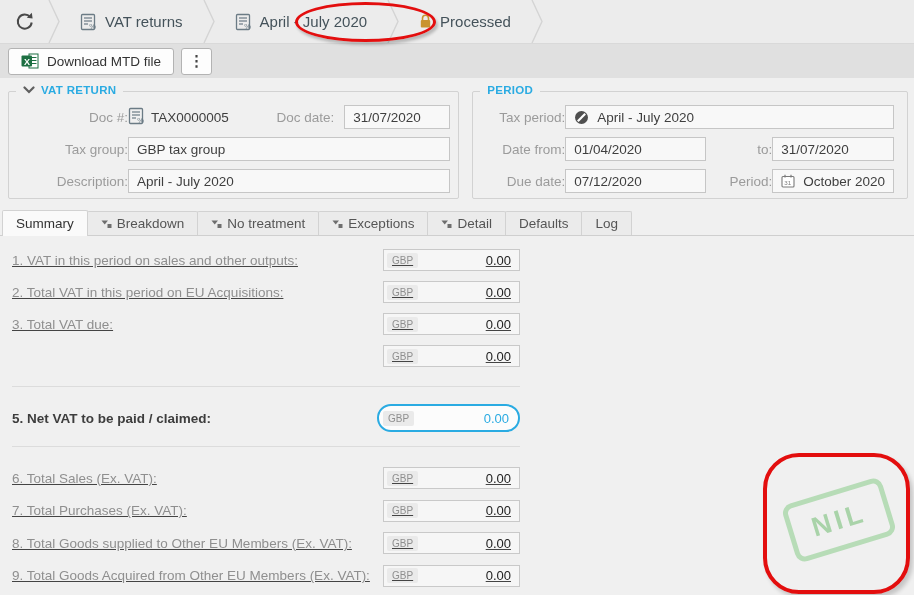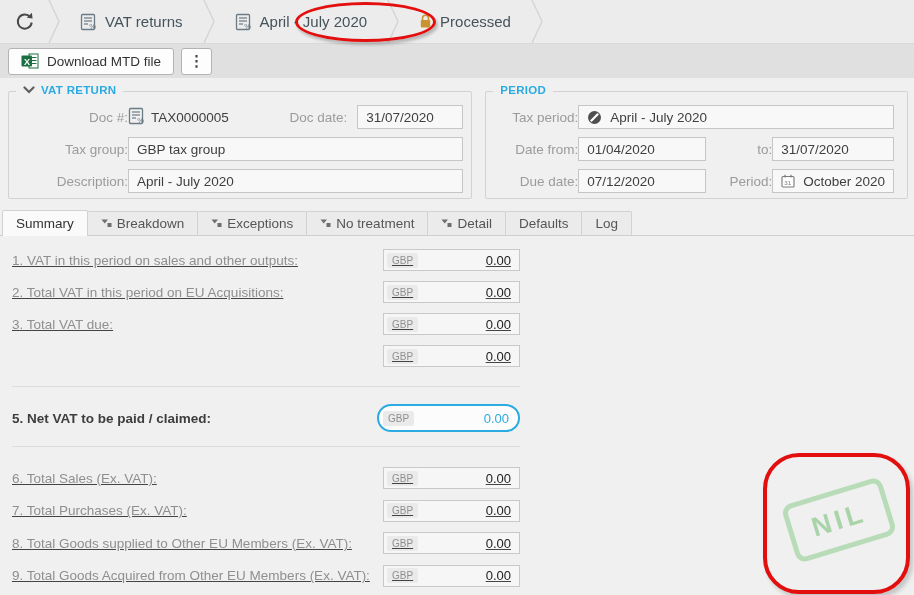--- a/index.html
+++ b/index.html
@@ -32,25 +32,25 @@
   .fs.right .frow { padding:0 13px 0 17px; }
   .flabel { color:#9b9b9b; font-size:13.5px; flex:none; }
   .fs.left  .flabel.c1 { width:100px; }
   .fs.right .flabel.c1 { width:75px; }
   .flabel.c2 { margin-left:14px; width:52px; }
   .lbl-docdate { margin-left:10px; margin-right:10px; }
   .tb { height:24px; border:1px solid #c6c6c6; background:#f8f8f8; display:flex; align-items:center; gap:8px;
         padding:0 8px; font-size:13.5px; color:#3f3f3f; cursor:text; white-space:nowrap; }
   .tb.grow { flex:1; }
   .tb.w106 { width:106px; }
-  .tb.w128 { width:128px; }
+  .tb.w128 { width:141px; }
   .doc-static { flex:1; display:flex; align-items:center; gap:6px; color:#3f3f3f; font-size:13.5px; }
 
   
-  .tabs { display:flex; align-items:center; height:26px; margin-top:11px; border-bottom:1px solid #cfcfcf; padding-left:2px; }
+  .tabs { display:flex; align-items:flex-end; height:26px; margin-top:11px; border-bottom:1px solid #cfcfcf; padding-left:2px; }
   .tab { display:flex; align-items:center; gap:5px; height:24px; padding:0 13px; background:#ebebeb; border:1px solid #d2d2d2;
          border-bottom:none; border-radius:2px 2px 0 0; margin-right:-1px; font-size:13.5px; color:#555; cursor:pointer; position:relative; }
   .tab.active { background:#fafafa; height:26px; margin-bottom:-1px; color:#333; z-index:2; }
 
   
   .content { position:relative; }
   .form-area { width:520px; padding-top:8px; }
   .srow { display:flex; align-items:center; height:32px; padding-left:12px;text-decoration:underline; }
   .rows-bottom .srow { height:32.5px; }
   .srow-label { color:#8f8f8f; font-size:13.5px; }
@@ -256,28 +256,28 @@
     <polygon points="0.5,1.5 7,1.5 3.7,5.5" fill="#6e6e6e"></polygon>
     <rect x="6.5" y="5" width="4" height="4" fill="#6e6e6e"></rect>
   </svg>
 <span>Breakdown</span>
       </div>
       <div class="tab">
   <svg width="11" height="10" viewBox="0 0 11 10">
     <polygon points="0.5,1.5 7,1.5 3.7,5.5" fill="#6e6e6e"></polygon>
     <rect x="6.5" y="5" width="4" height="4" fill="#6e6e6e"></rect>
   </svg>
-<span>Exceptions</span>
+<span>No treatment</span>
       </div>
       <div class="tab">
   <svg width="11" height="10" viewBox="0 0 11 10">
     <polygon points="0.5,1.5 7,1.5 3.7,5.5" fill="#6e6e6e"></polygon>
     <rect x="6.5" y="5" width="4" height="4" fill="#6e6e6e"></rect>
   </svg>
-<span>No treatment</span>
+<span>Exceptions</span>
       </div>
       <div class="tab">
   <svg width="11" height="10" viewBox="0 0 11 10">
     <polygon points="0.5,1.5 7,1.5 3.7,5.5" fill="#6e6e6e"></polygon>
     <rect x="6.5" y="5" width="4" height="4" fill="#6e6e6e"></rect>
   </svg>
 <span>Detail</span>
       </div>
       <div class="tab">
         <span>Defaults</span>

